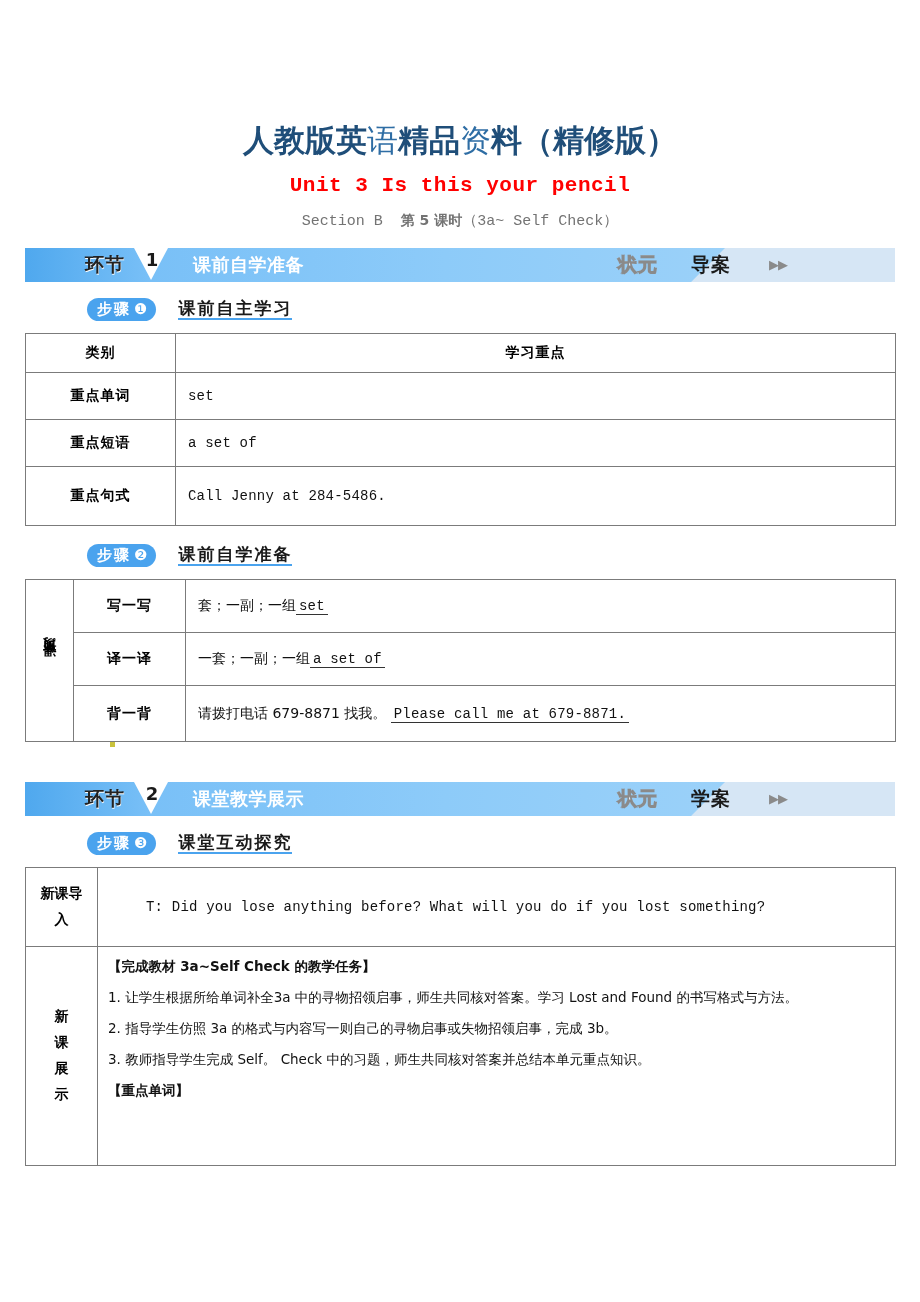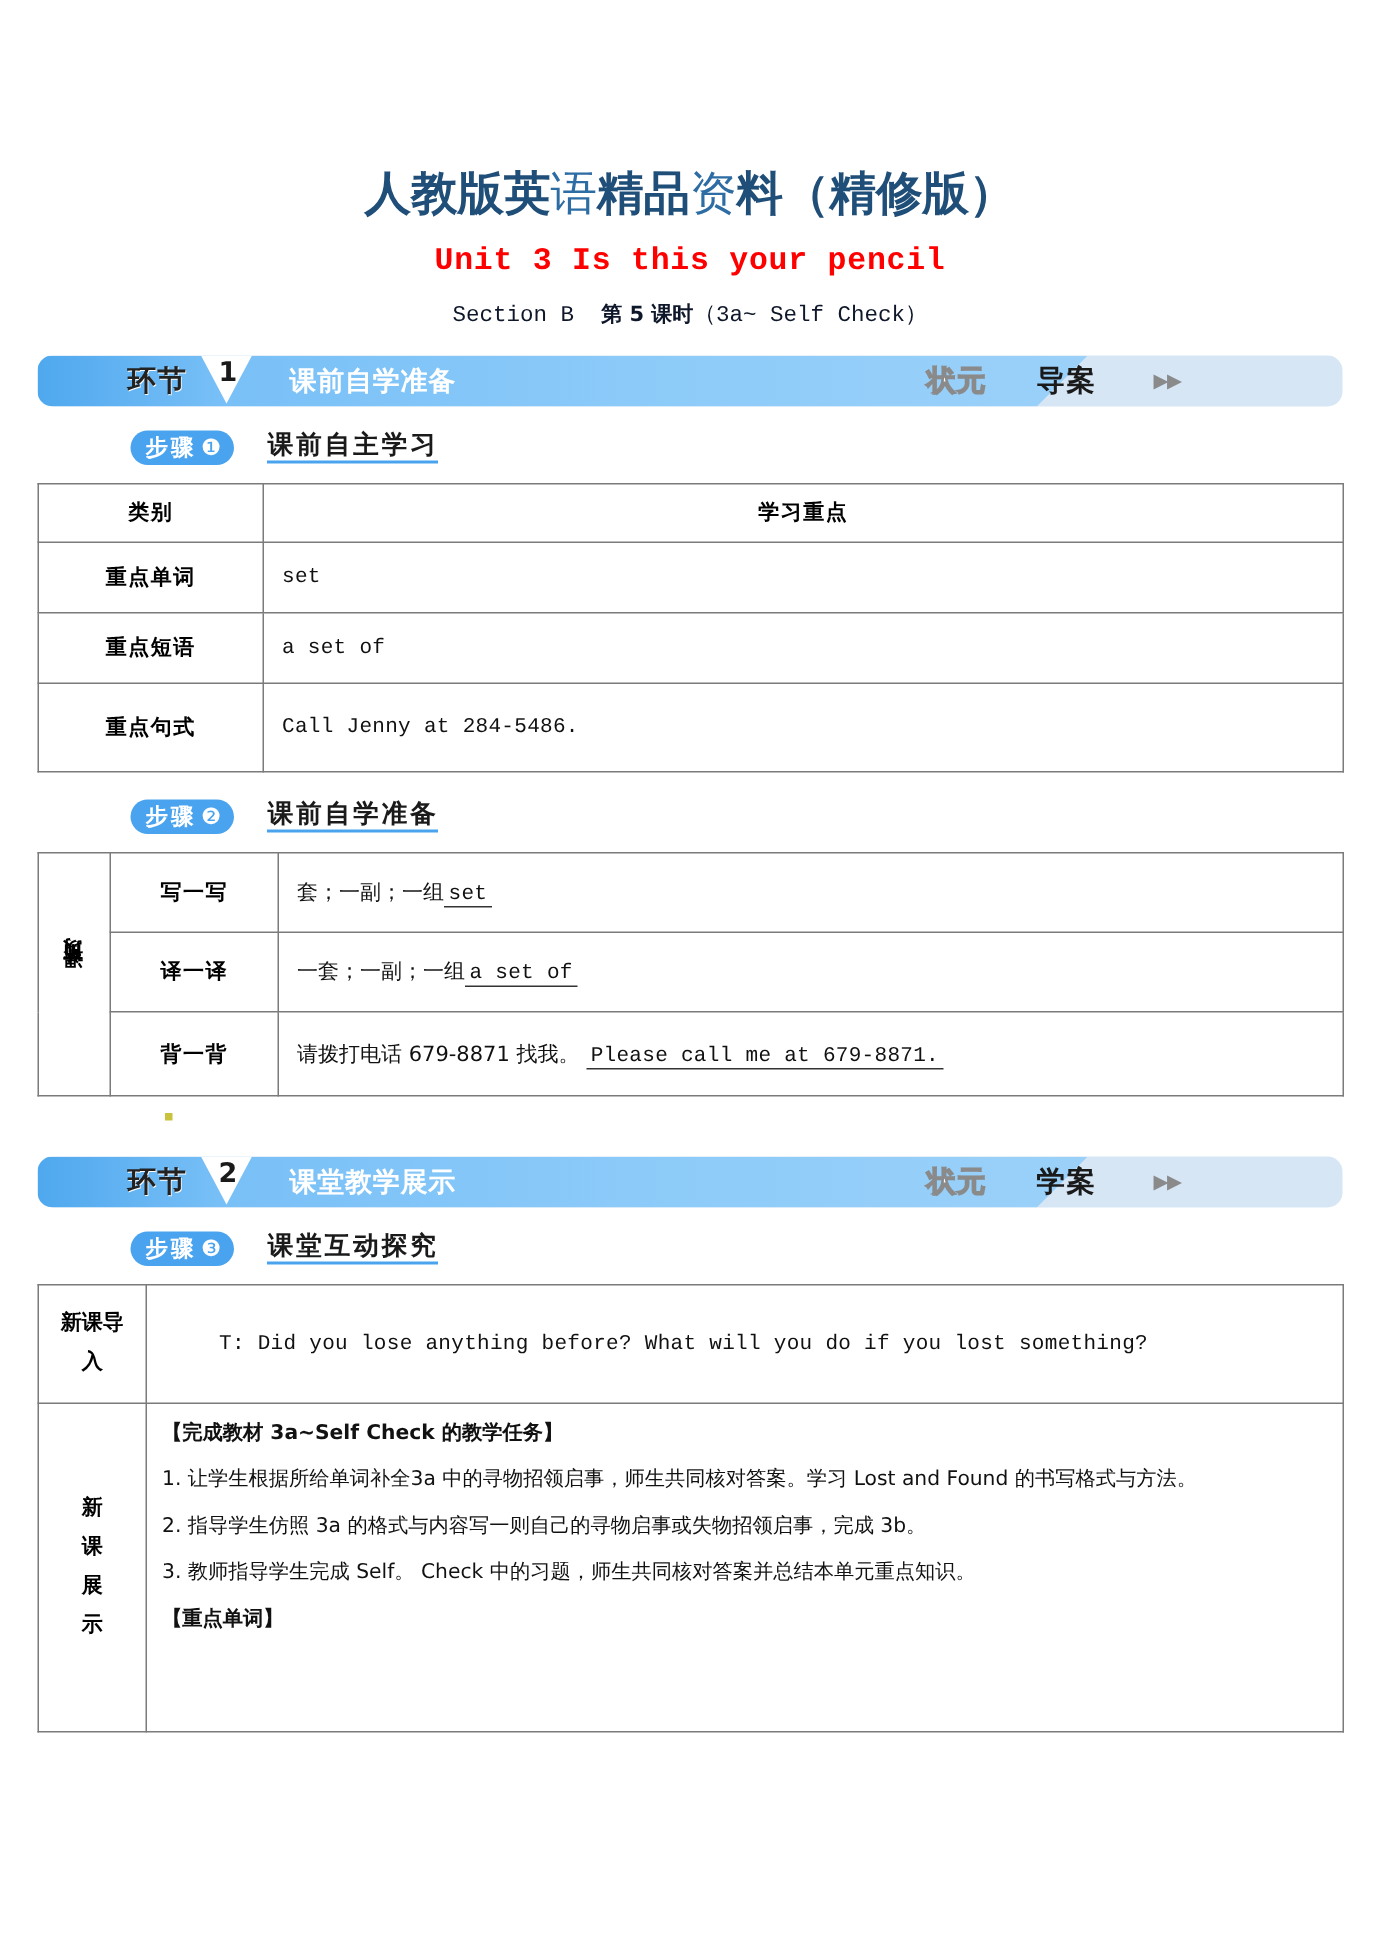--- a/index.html
+++ b/index.html
@@ -13,21 +13,21 @@
     font-family: "Liberation Serif", "DejaVu Serif", serif;
     color: #000000;
     position: relative;
     overflow: hidden;
   }
   .page {
     width: 920px;
     height: 1302px;
     position: relative;
     box-sizing: border-box;
-    padding: 0 25px;
+    padding: 11px 25px;
   }
 
   
   .doc-header {
     padding-top: 112px;
     text-align: center;
   }
   .brand-line {
     font-family: "DejaVu Sans", sans-serif;
     font-size: 31px;
@@ -46,37 +46,36 @@
     font-family: "Liberation Mono", "DejaVu Sans Mono", monospace;
     font-size: 21px;
     font-weight: bold;
     color: #FF0000;
     letter-spacing: 0.5px;
   }
   .section-line {
     margin-top: 14px;
     font-family: "Liberation Mono", "DejaVu Sans Mono", monospace;
     font-size: 15px;
-    color: #0f172a;
+    color: #737373;
     letter-spacing: 0px;
   }
   .section-line .cn {
     font-family: "DejaVu Sans", sans-serif;
     font-weight: bold;
     font-size: 14px;
   }
 
   
   .banner {
     position: relative;
     height: 34px;
     margin-top: 18px;
     background: #D6E6F5;
     overflow: hidden;
-    border-radius: 10px;
   }
   .banner-left {
     position: absolute;
     left: 0; top: 0; bottom: 0;
     width: 700px;
     background: linear-gradient(to right, #4FA8EE 0%, #79C0F7 18%, #8DCBF9 60%, #9BD1F9 100%);
     clip-path: polygon(0 0, 100% 0, calc(100% - 34px) 100%, 0 100%);
   }
   .banner-inner {
     position: relative;

